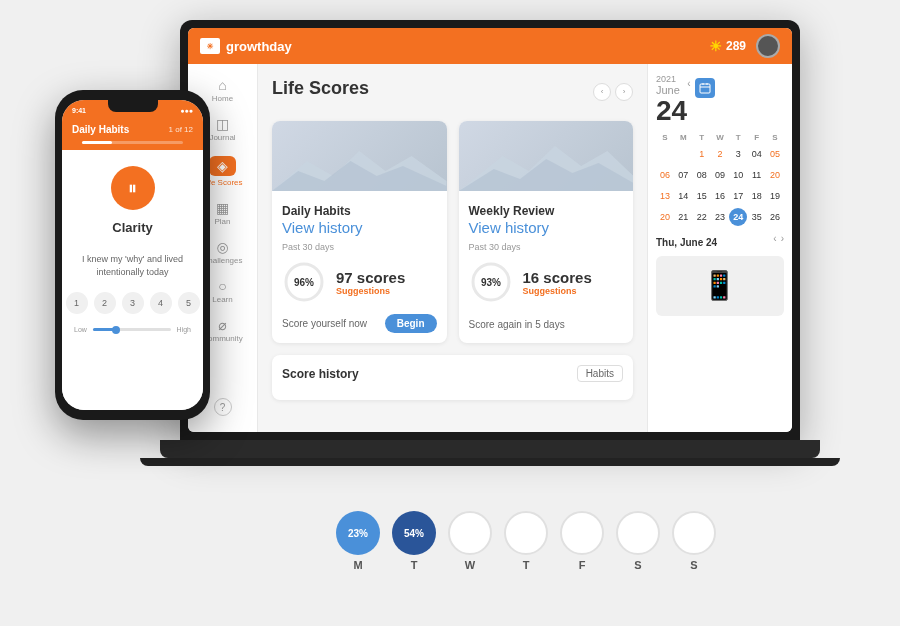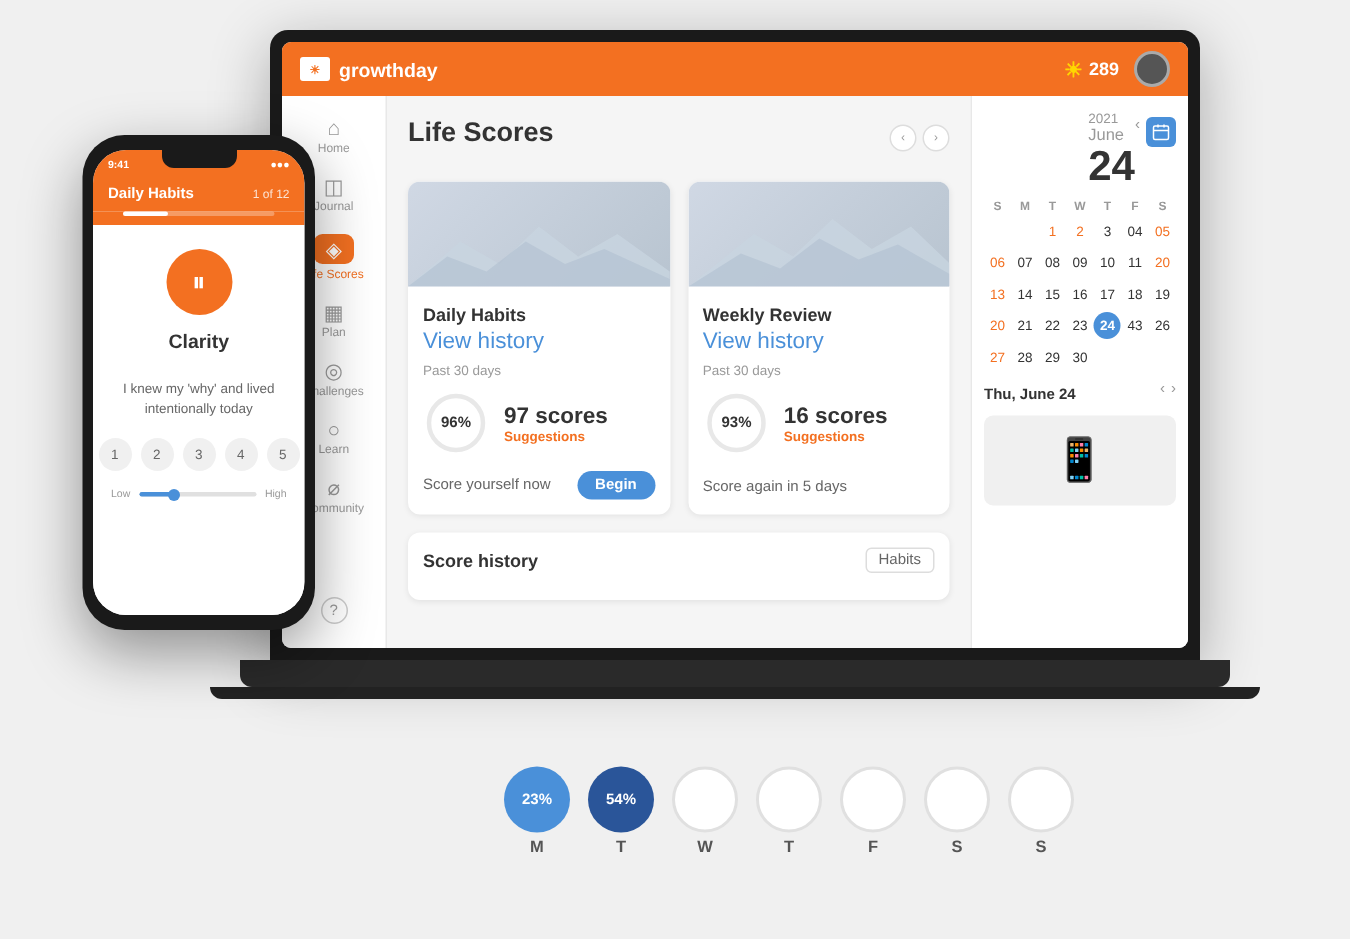--- a/index.html
+++ b/index.html
@@ -788,21 +788,21 @@
             <div class="history-section">
               <div class="history-header">
                 <span class="history-title">Score history</span>
                 <button class="recent-btn">Habits</button>
               </div>
             </div>
 
           </div>
 
           <div class="right-panel">
-            <div style="display:flex;align-items:flex-start;justify-content:flex-end;">
+            <div style="display:flex;align-items:flex-start;justify-content:flex-start;">
               <div>
                 <div class="calendar-year">2021</div>
                 <div class="calendar-month">June</div>
                 <div class="calendar-day">24</div>
               </div>
               <div style="display:flex;gap:4px;margin-top:4px;">
                 <span class="cal-nav-arrow">‹</span>
                 <div style="width:20px;height:20px;background:#4a90d9;border-radius:4px;display:flex;align-items:center;justify-content:center;">
                   <svg width="12" height="12" viewBox="0 0 12 12">
                     <rect x="1" y="2" width="10" height="9" rx="1" fill="none" stroke="white" stroke-width="1"></rect>
@@ -854,33 +854,24 @@
                 <div class="cal-cell">18</div>
                 <div class="cal-cell">19</div>
               </div>
 
               <div class="cal-row">
                 <div class="cal-cell weekend">20</div>
                 <div class="cal-cell">21</div>
                 <div class="cal-cell">22</div>
                 <div class="cal-cell">23</div>
                 <div class="cal-cell today">24</div>
-                <div class="cal-cell">43</div>
+                <div class="cal-cell">35</div>
                 <div class="cal-cell">26</div>
               </div>
 
-              <div class="cal-row">
-                <div class="cal-cell weekend">27</div>
-                <div class="cal-cell">28</div>
-                <div class="cal-cell">29</div>
-                <div class="cal-cell">30</div>
-                <div class="cal-cell empty"></div>
-                <div class="cal-cell empty"></div>
-                <div class="cal-cell empty"></div>
-              </div>
             </div>
 
             <div class="cal-date-nav">
               <span class="cal-date-label">Thu, June 24</span>
               <div style="display:flex;gap:4px;">
                 <span class="cal-nav-arrow">‹</span>
                 <span class="cal-nav-arrow">›</span>
               </div>
             </div>
 

